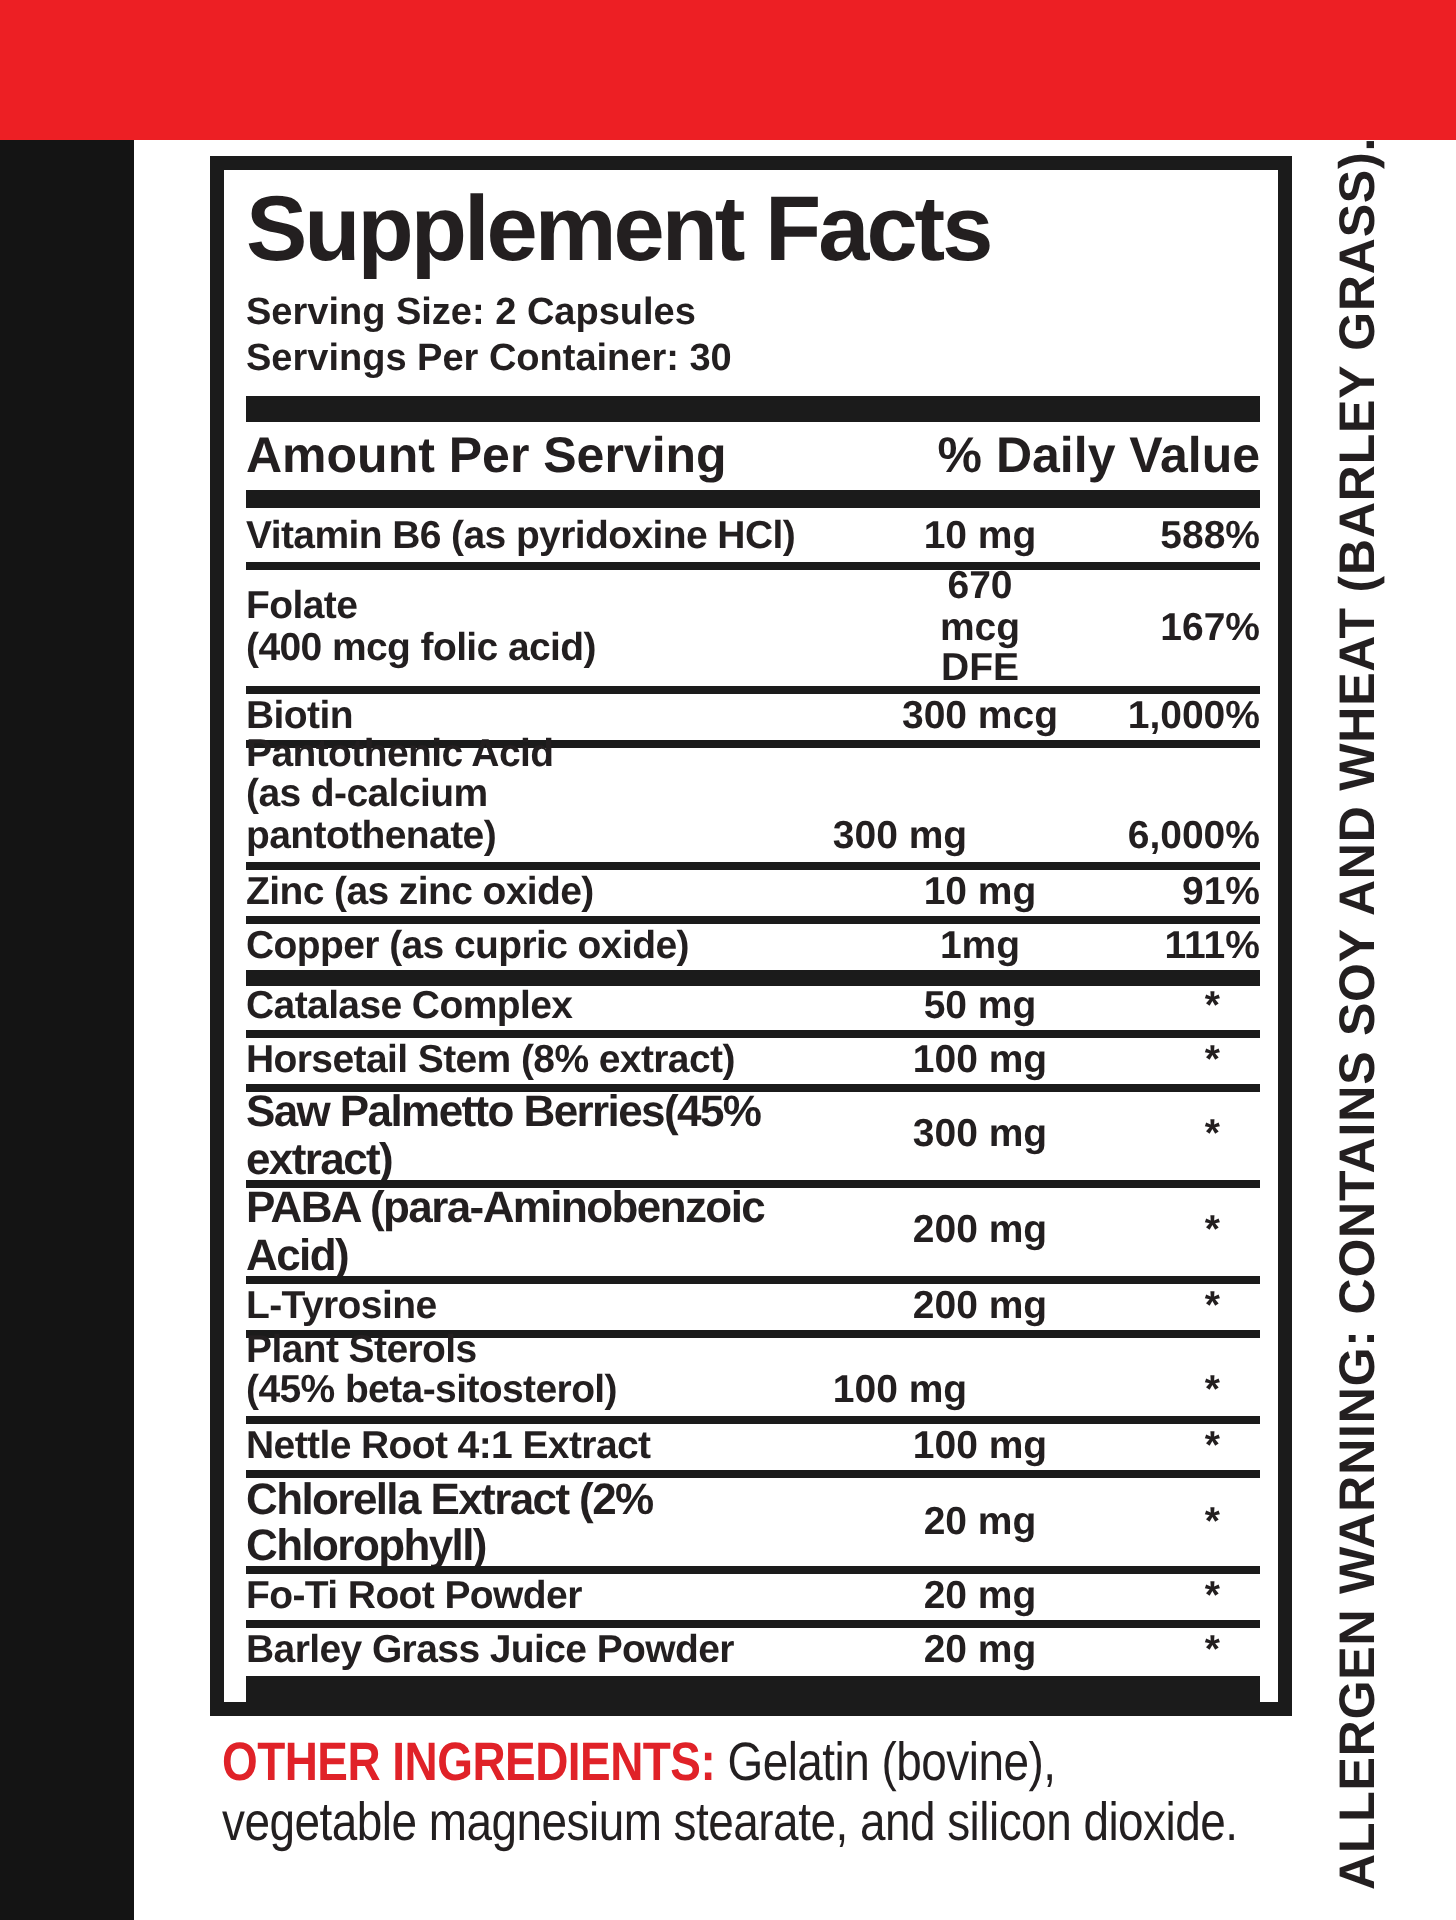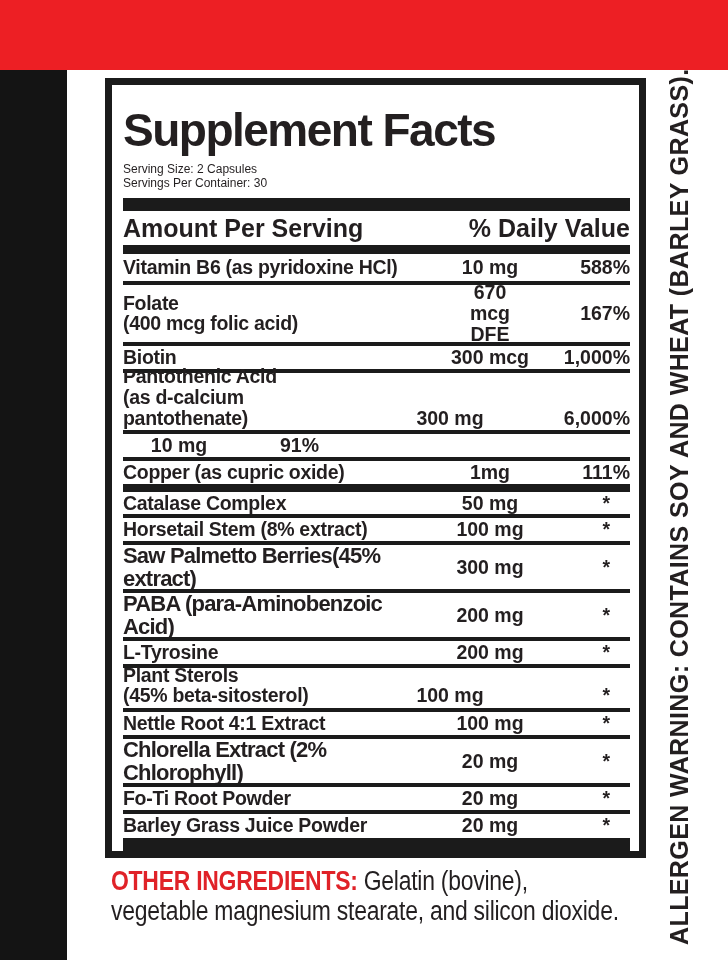--- a/index.html
+++ b/index.html
@@ -14,25 +14,25 @@
   .allergen{
     position:absolute;left:656px;top:945px;width:878px;height:46px;
     transform:rotate(-90deg);transform-origin:top left;
     font-size:25px;font-weight:bold;letter-spacing:.4px;line-height:46px;
     white-space:nowrap;color:#231f20;
   }
 
   
   .panel{
     position:absolute;left:105px;top:78px;width:541px;height:780px;box-sizing:border-box;
-    background:#fff;border:7px solid #1b1b1b;padding:20px 9px 0 11px;
+    background:#fff;border:7px solid #1b1b1b;padding:4px 9px 0 11px;
     display:flex;flex-direction:column;
   }
   .sf-title{font-size:46px;font-weight:bold;letter-spacing:-1.5px;line-height:1.04;margin-top:2px;}
-  .serving{margin-top:7px;font-size:12px;font-weight:normal;line-height:1.2;}
+  .serving{margin-top:7px;font-size:19px;font-weight:bold;line-height:1.2;}
   .bar{background:#1b1b1b;}
   .bar-top{height:13px;margin-top:7px;}
   .cols{display:flex;justify-content:space-between;align-items:center;padding:3px 0 2px 0;
         font-size:25px;font-weight:bold;}
   .bar-mid{height:9px;}
   .rows{flex:1;display:flex;flex-direction:column;overflow:hidden;}
   .row{display:flex;align-items:center;padding:2px 0;min-height:27px;box-sizing:border-box;
        font-size:19.5px;font-weight:bold;line-height:1.06;}
   .row + .row{border-top:4px solid #1b1b1b;}
   .row.group-end + .row{border-top-width:8px;}
@@ -90,20 +90,21 @@
           <div class="n">Biotin</div>
           <div class="a">300 mcg</div>
           <div class="d">1,000%</div>
         </div>
         <div class="row v-bottom">
           <div class="n">Pantothenic Acid<br>(as d-calcium pantothenate)</div>
           <div class="a">300 mg</div>
           <div class="d">6,000%</div>
         </div>
         <div class="row">
+          <div class="n">Zinc (as zinc oxide)</div>
           <div class="a">10 mg</div>
           <div class="d">91%</div>
         </div>
         <div class="row group-end">
           <div class="n">Copper (as cupric oxide)</div>
           <div class="a">1mg</div>
           <div class="d">111%</div>
         </div>
         <div class="row">
           <div class="n">Catalase Complex</div>

